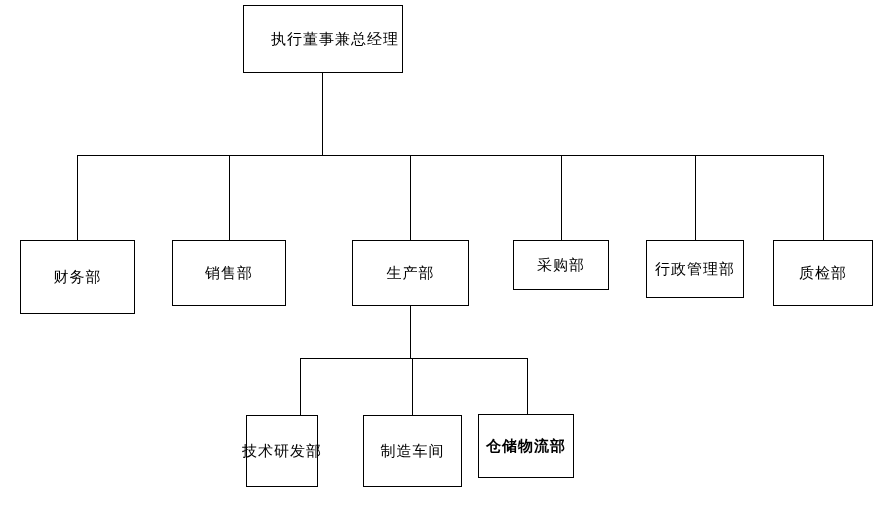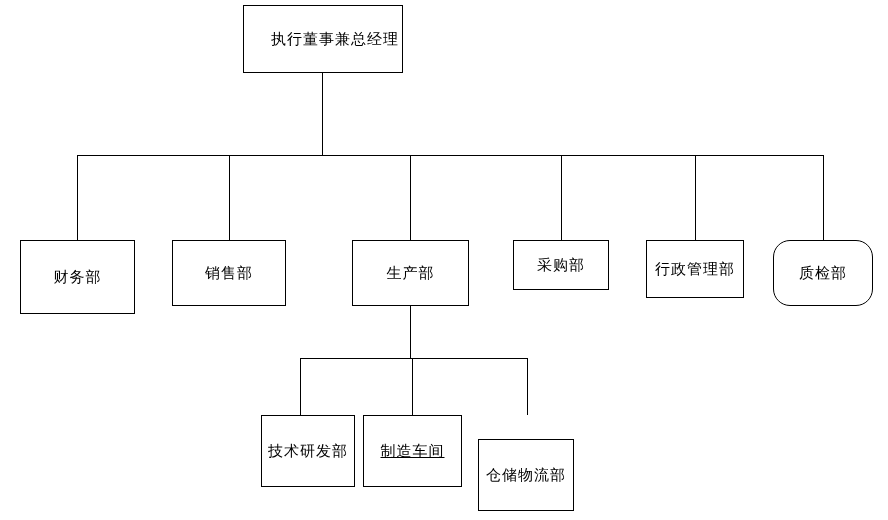--- a/index.html
+++ b/index.html
@@ -33,24 +33,24 @@
     position: absolute;
     background: #000000;
   }
   
   .n-root        { left: 243px; top: 5px;   width: 160px; height: 68px; padding-left: 24px; }
   .n-finance     { left: 20px;  top: 240px; width: 115px; height: 74px; }
   .n-sales       { left: 172px; top: 240px; width: 114px; height: 66px; }
   .n-production  { left: 352px; top: 240px; width: 117px; height: 66px; }
   .n-procurement { left: 513px; top: 240px; width: 96px;  height: 50px; }
   .n-admin       { left: 646px; top: 240px; width: 98px;  height: 58px; }
-  .n-quality     { left: 773px; top: 240px; width: 100px; height: 66px; border-radius: 17px; }
-  .n-rnd         { left: 261px; top: 415px; width: 94px;  height: 72px; text-align: right; }
-  .n-workshop    { left: 363px; top: 415px; width: 99px;  height: 72px; text-decoration: underline; }
-  .n-logistics   { left: 478px; top: 439px; width: 96px;  height: 72px; }
+  .n-quality     { left: 773px; top: 240px; width: 100px; height: 66px; }
+  .n-rnd         { left: 246px; top: 415px; width: 72px;  height: 72px; text-align: right; }
+  .n-workshop    { left: 363px; top: 415px; width: 99px;  height: 72px; }
+  .n-logistics   { left: 478px; top: 414px; width: 96px;  height: 64px; font-weight: bold; }
   
   .l-root-drop      { left: 322px; top: 73px;  width: 1px;   height: 82px; }
   .l-main-h         { left: 77px;  top: 155px; width: 746px; height: 1px; }
   .l-drop-finance   { left: 77px;  top: 155px; width: 1px;   height: 85px; }
   .l-drop-sales     { left: 229px; top: 155px; width: 1px;   height: 85px; }
   .l-drop-production{ left: 410px; top: 155px; width: 1px;   height: 85px; }
   .l-drop-procure   { left: 561px; top: 155px; width: 1px;   height: 85px; }
   .l-drop-admin     { left: 695px; top: 155px; width: 1px;   height: 85px; }
   .l-drop-quality   { left: 823px; top: 155px; width: 1px;   height: 85px; }
   .l-prod-drop      { left: 410px; top: 306px; width: 1px;   height: 52px; }

